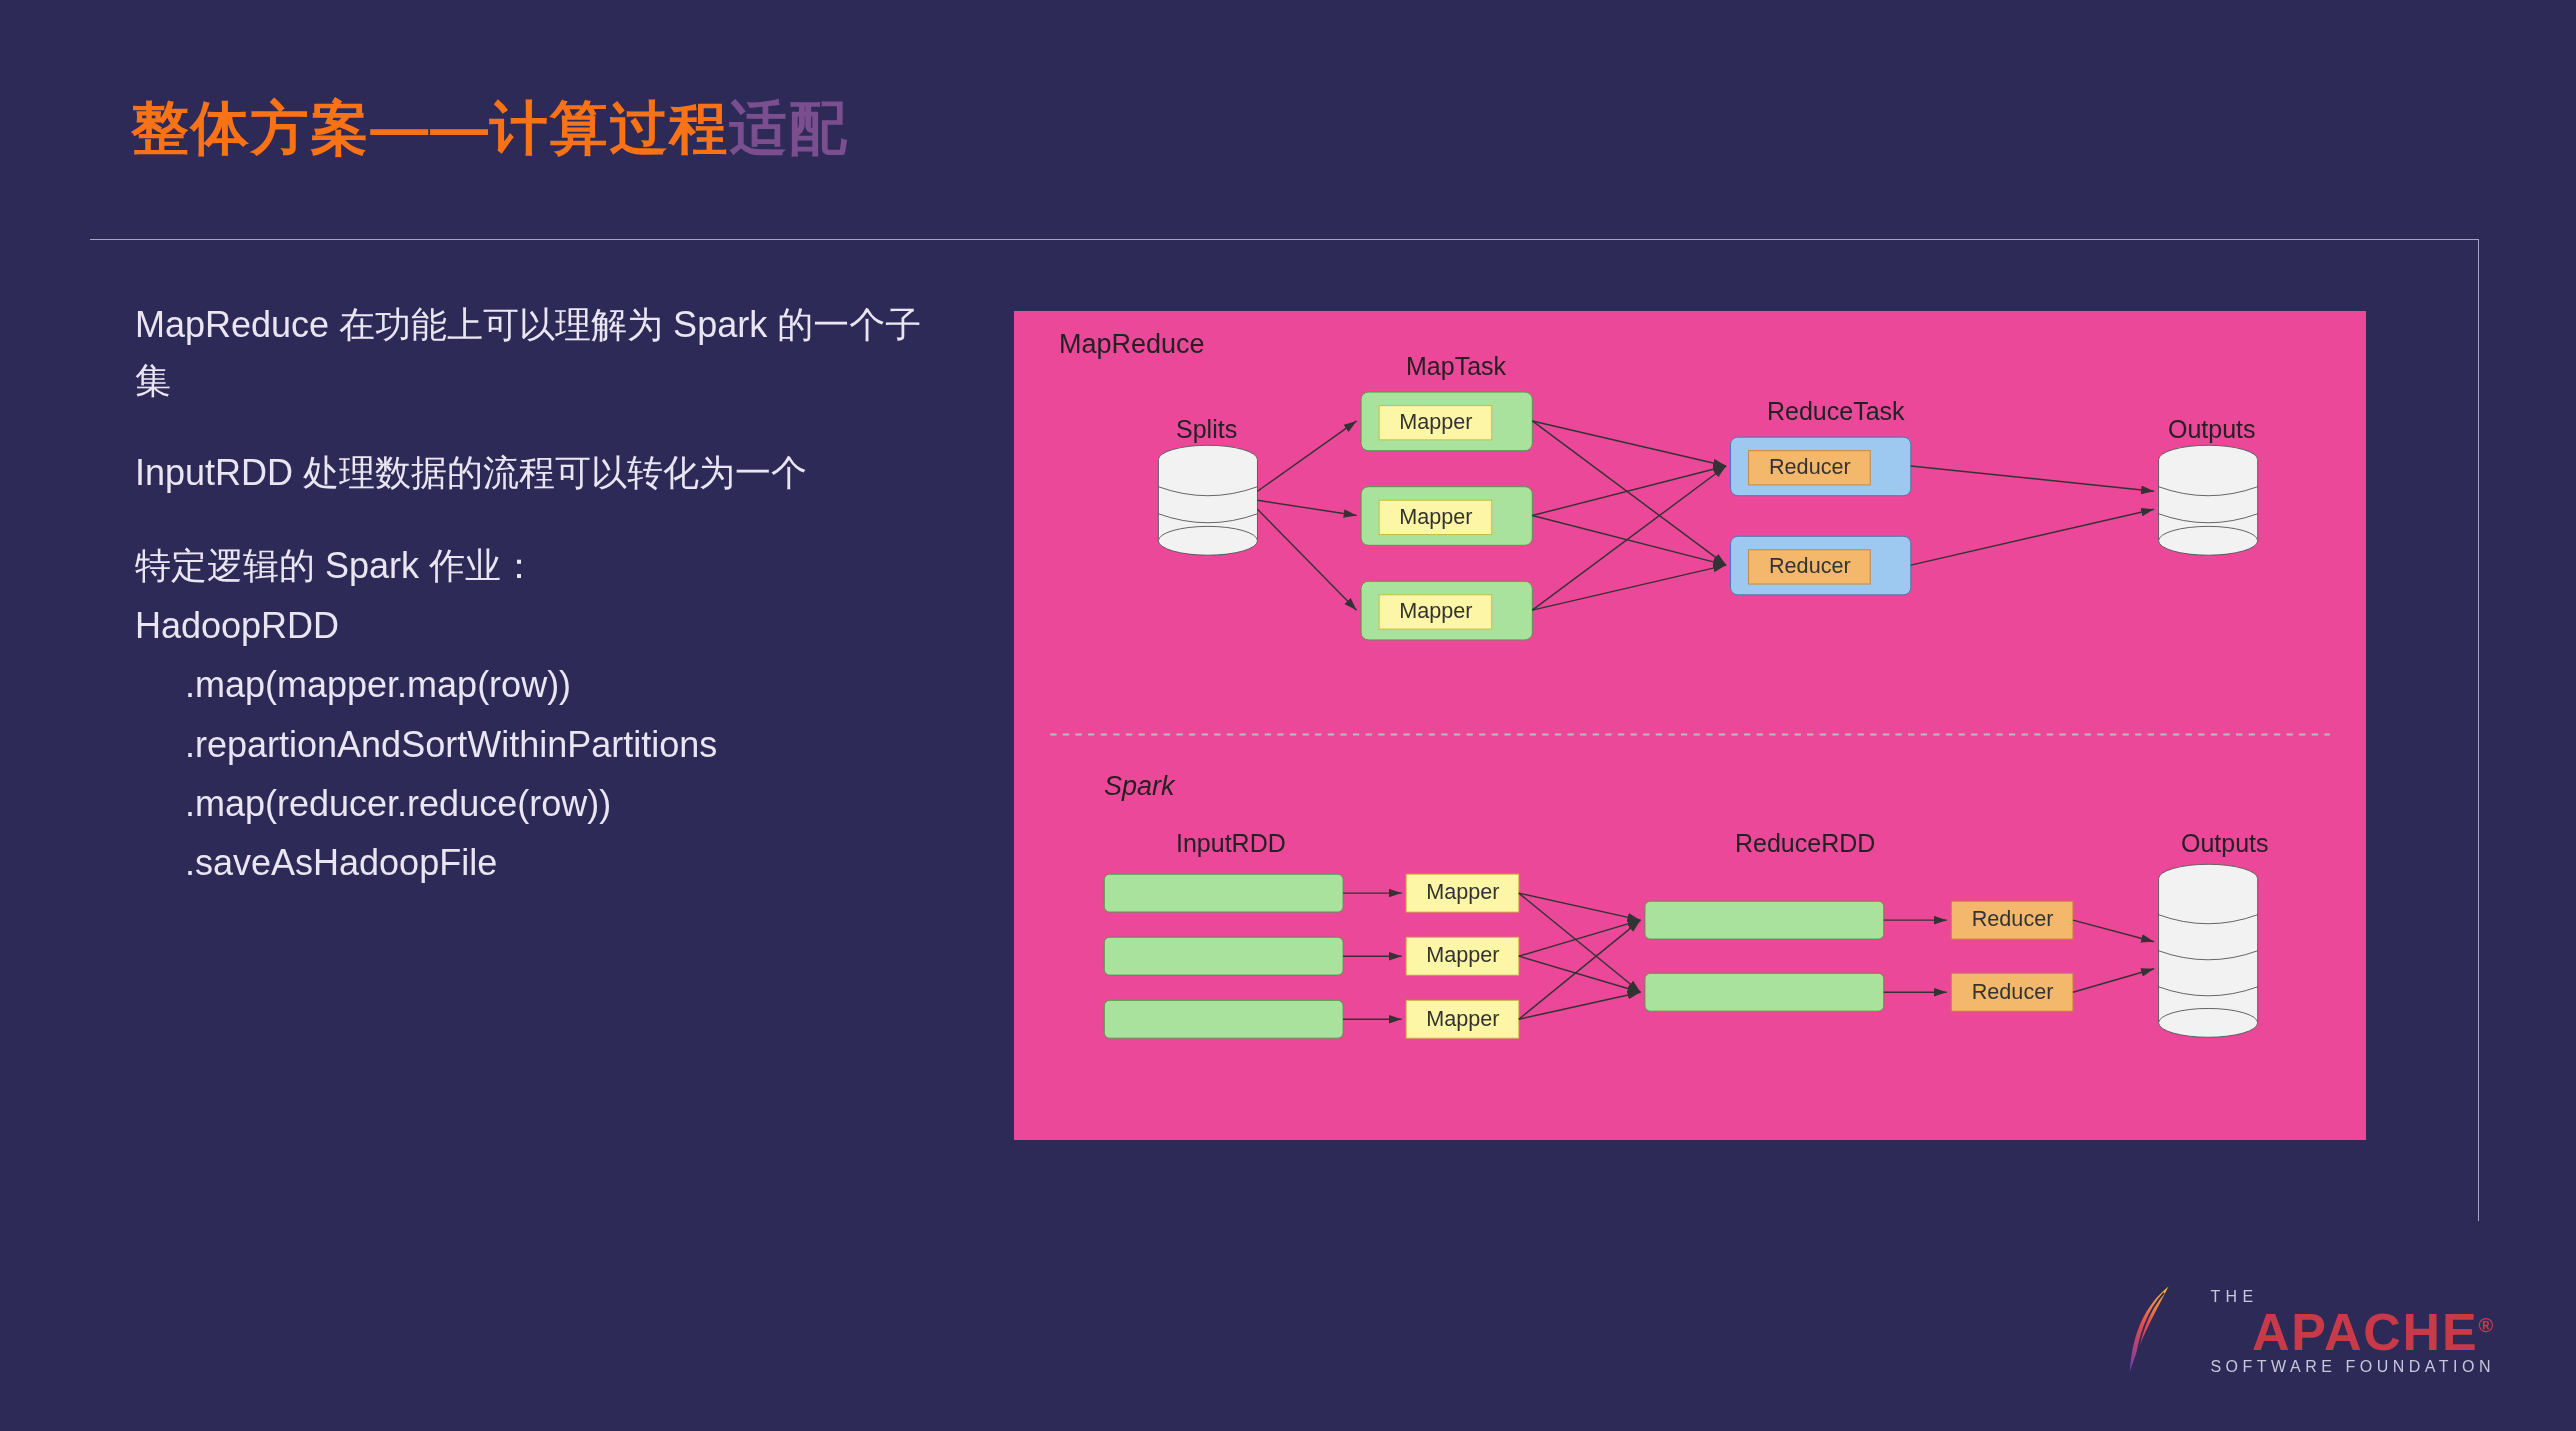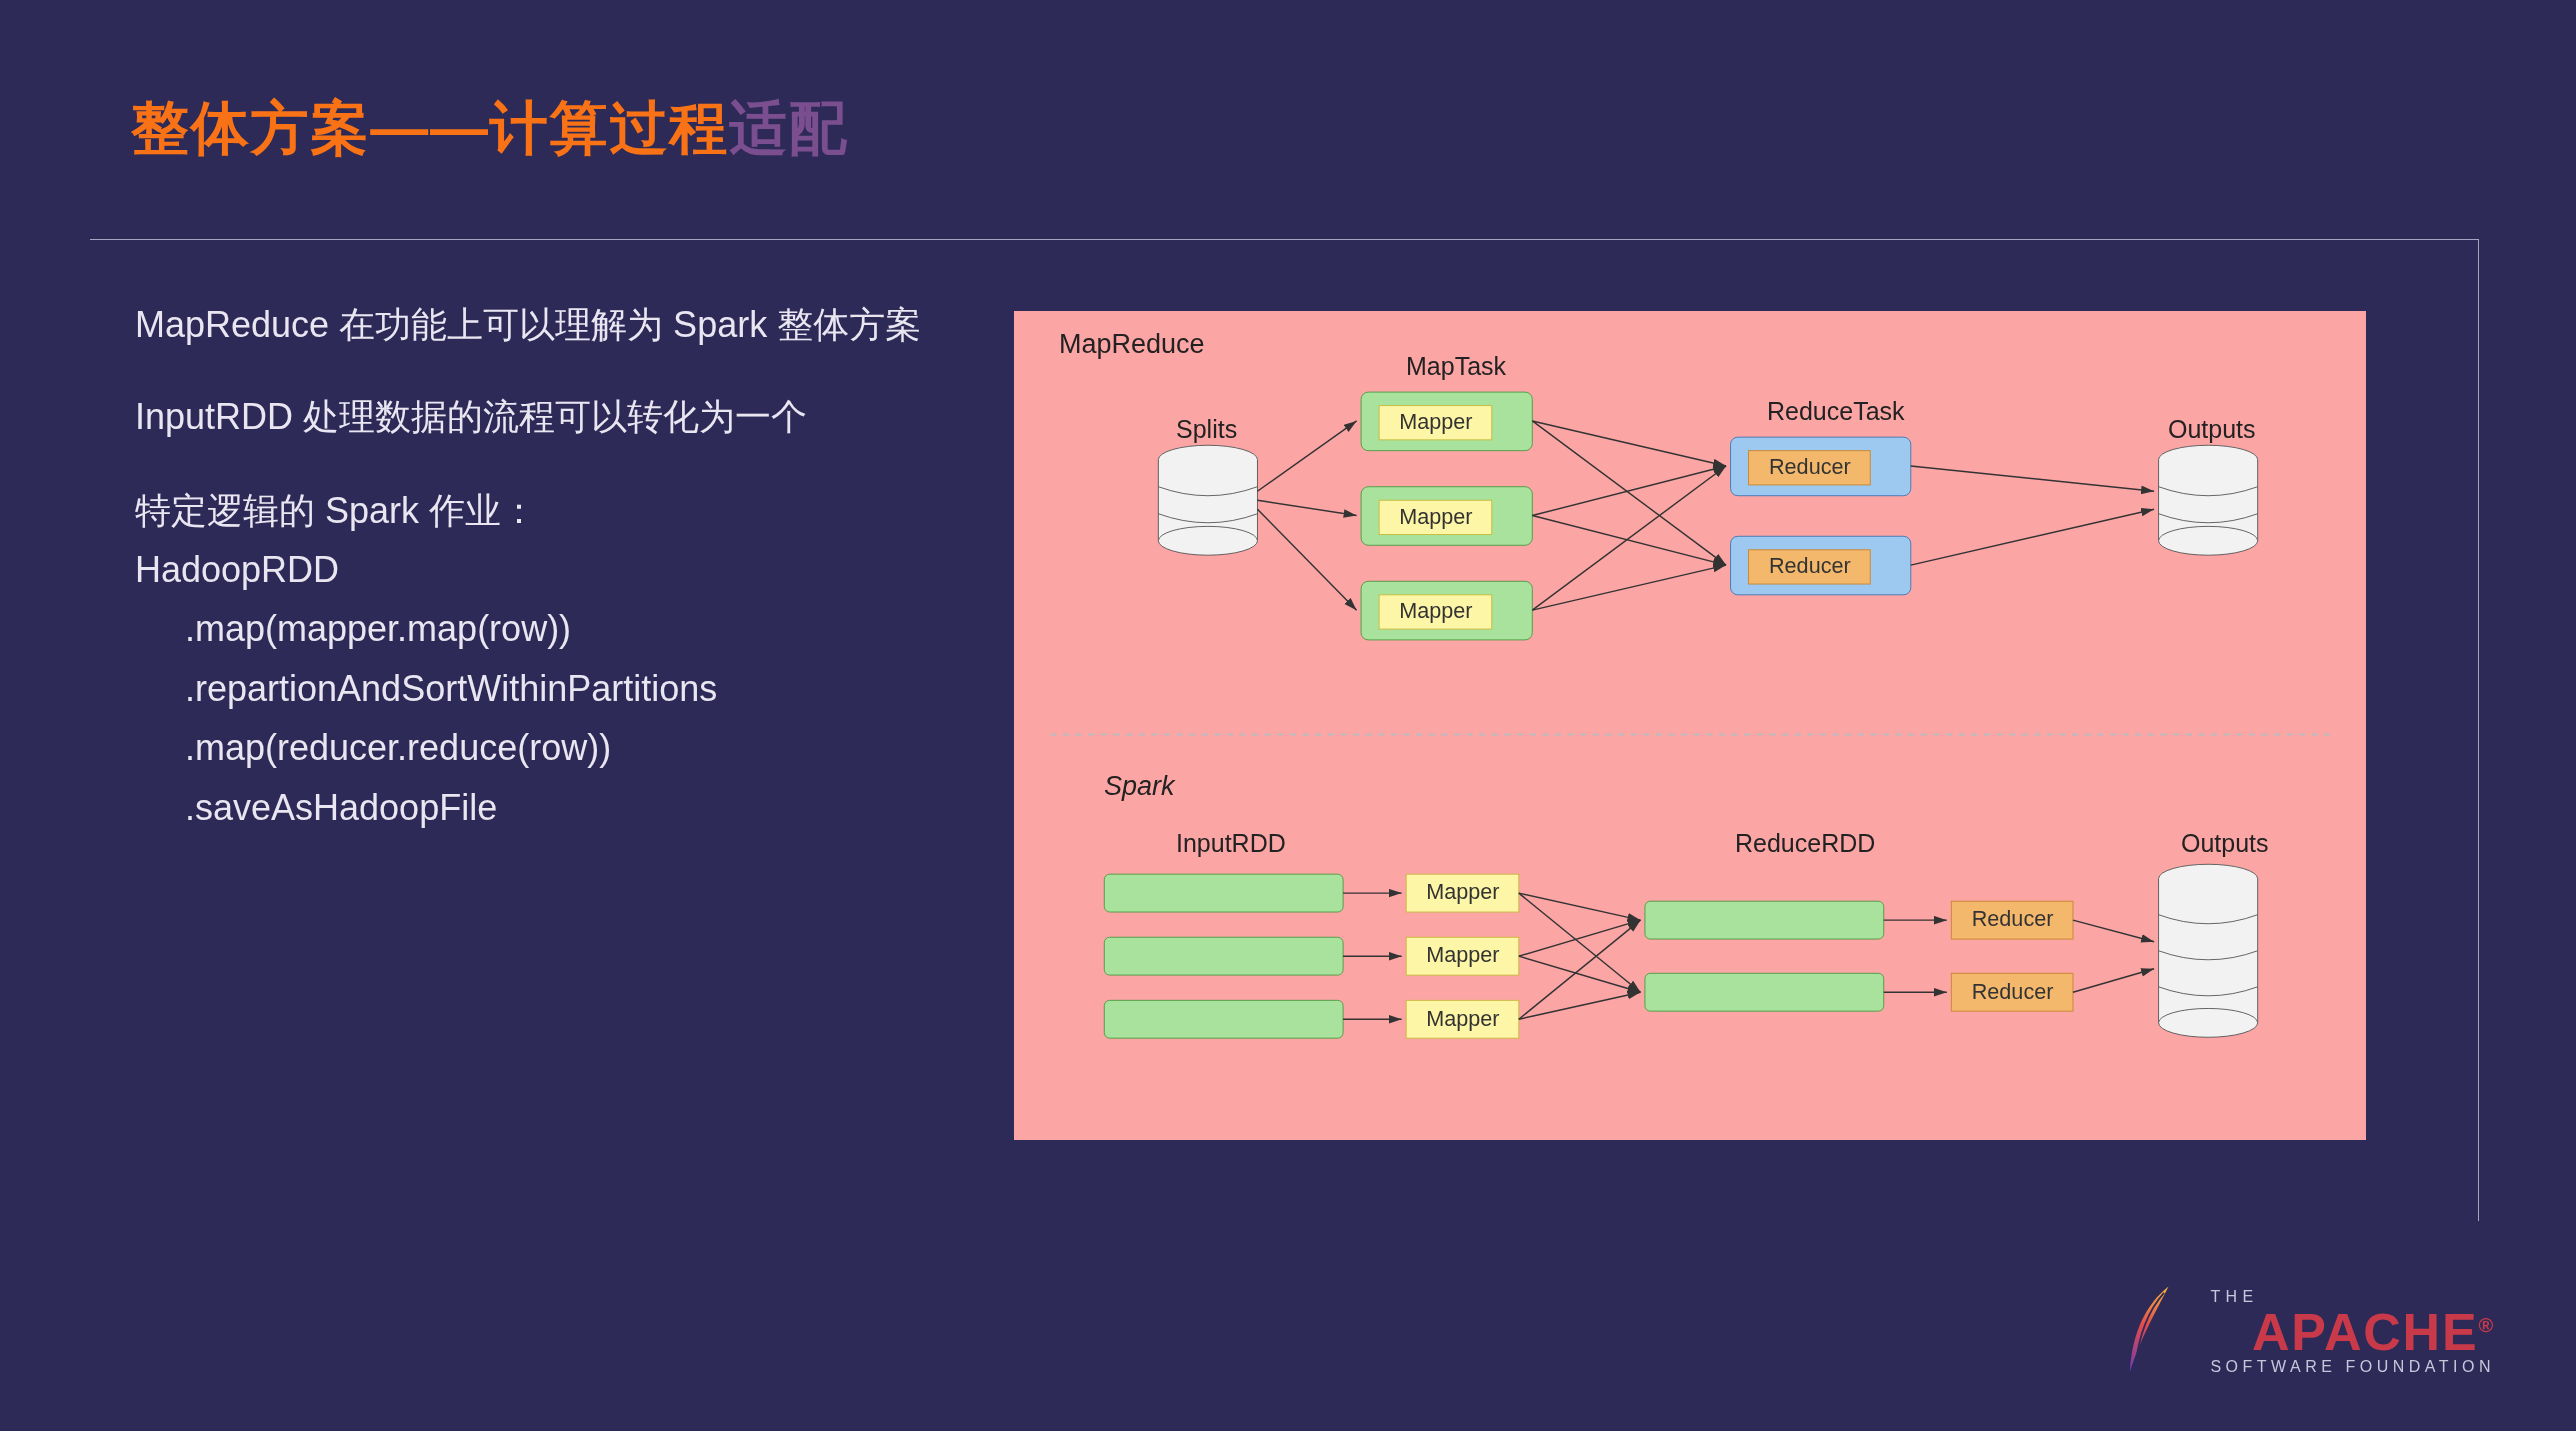--- a/index.html
+++ b/index.html
@@ -37,21 +37,21 @@
     line-height: 1.55;
   }
   .text-col p { margin-bottom: 36px; }
   .text-col .code { font-size: 36px; line-height: 1.65; }
   .text-col .indent { padding-left: 50px; }
 
   .diagram {
     position: absolute;
     left: 1014px; top: 311px;
     width: 1352px; height: 829px;
-    background: #fca5a5;
+    background: #ec4899;
     color: #222;
     font-size: 25px;
     text-align: center;
   }
   .diagram svg { position: absolute; inset: 0; }
   .diagram .lbl { position: absolute; color: #222; }
 
   .logo {
     position: absolute;
     right: 81px; bottom: 50px;
@@ -68,21 +68,21 @@
 </head>
 <body>
 
 <div class="title">
   <span class="orange">整体方案——计算</span><span class="orange">过程</span><span class="purple">适配</span>
 </div>
 
 <div class="frame"></div>
 
 <div class="text-col">
-  <p>MapReduce 在功能上可以理解为 Spark 整体方案</p>
+  <p>MapReduce 在功能上可以理解为 Spark 的一个子集</p>
   <p>InputRDD 处理数据的流程可以转化为一个</p>
   <div class="code">
     <div>特定逻辑的 Spark 作业：</div>
     <div>HadoopRDD</div>
     <div class="indent">.map(mapper.map(row))</div>
     <div class="indent">.repartionAndSortWithinPartitions</div>
     <div class="indent">.map(reducer.reduce(row))</div>
     <div class="indent">.saveAsHadoopFile</div>
   </div>
 </div>

